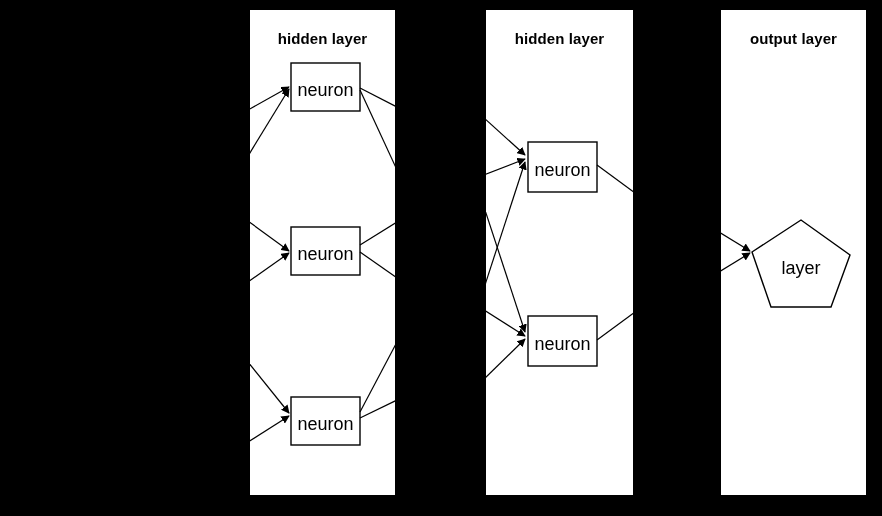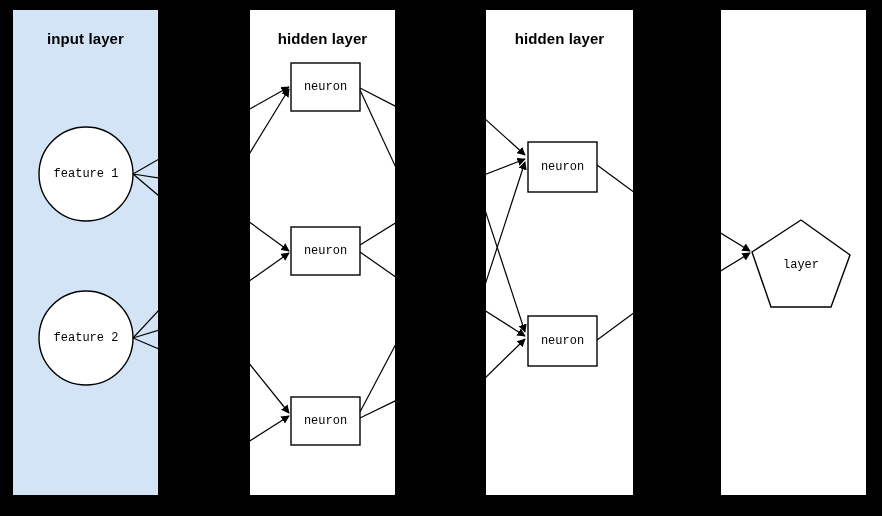--- a/index.html
+++ b/index.html
@@ -31,54 +31,31 @@
     letter-spacing: 0.1px;
   }
   .layer-svg {
     position: absolute;
     left: 0;
     top: 0;
   }
   .node-label {
     position: absolute;
     text-align: center;
-    font-size: 12px;
+    font-size: 18px;
     color: #000000;
     white-space: nowrap;
     pointer-events: none;
-    font-family: Liberation Mono, monospace;
   }
 </style>
 </head>
 <body>
 
 <div id="canvas">
 
-  <div class="layer-box" style="left:13px; top:10px; width:145px; height:485px; background:#d4e4f7;">
-    <svg class="layer-svg" width="145" height="485">
-
-      <ellipse cx="73" cy="164" rx="47" ry="47" fill="#ffffff" stroke="#000000" stroke-width="1.4"></ellipse>
-
-      <ellipse cx="73" cy="328" rx="47" ry="47" fill="#ffffff" stroke="#000000" stroke-width="1.4"></ellipse>
-
-      <g stroke="#000000" stroke-width="1.2" fill="none">
-        <line x1="120" y1="164" x2="146" y2="149"></line>
-        <line x1="120" y1="164" x2="146" y2="168"></line>
-        <line x1="120" y1="164" x2="146" y2="186"></line>
-      </g>
-      <g stroke="#000000" stroke-width="1.2" fill="none">
-        <line x1="120" y1="328" x2="146" y2="300"></line>
-        <line x1="120" y1="328" x2="146" y2="320"></line>
-        <line x1="120" y1="328" x2="146" y2="339"></line>
-      </g>
-    </svg>
-    <div class="layer-title" style="top:20px;">input layer</div>
-    <div class="node-label" style="left:13px; top:157px; width:120px;">feature 1</div>
-    <div class="node-label" style="left:13px; top:321px; width:120px;">feature 2</div>
-  </div>
 
   <div class="layer-box" style="left:250px; top:10px; width:145px; height:485px; background:#ffffff;">
     <svg class="layer-svg" width="145" height="485">
       <defs>
         <marker id="arrH1" viewBox="0 0 10 10" refX="9" refY="5" markerWidth="7" markerHeight="7" orient="auto-start-reverse">
           <path d="M 0 0 L 10 5 L 0 10 z" fill="#000000"></path>
         </marker>
       </defs>
 
       <g stroke="#000000" stroke-width="1.2" fill="none">
@@ -155,16 +132,17 @@
           <path d="M 0 0 L 10 5 L 0 10 z" fill="#000000"></path>
         </marker>
       </defs>
       <g stroke="#000000" stroke-width="1.2" fill="none">
         <line x1="-2" y1="222" x2="29" y2="241" marker-end="url(#arrOut)"></line>
         <line x1="-2" y1="262" x2="29" y2="243" marker-end="url(#arrOut)"></line>
       </g>
 
       <polygon points="31,242 80,210 129,245 110,297 50,297" fill="#ffffff" stroke="#000000" stroke-width="1.4"></polygon>
     </svg>
+    <div class="layer-title" style="top:20px;">output layer</div>
     <div class="node-label" style="left:31px; top:248px; width:98px;">layer</div>
   </div>
 
 </div>
 
 </body></html>

